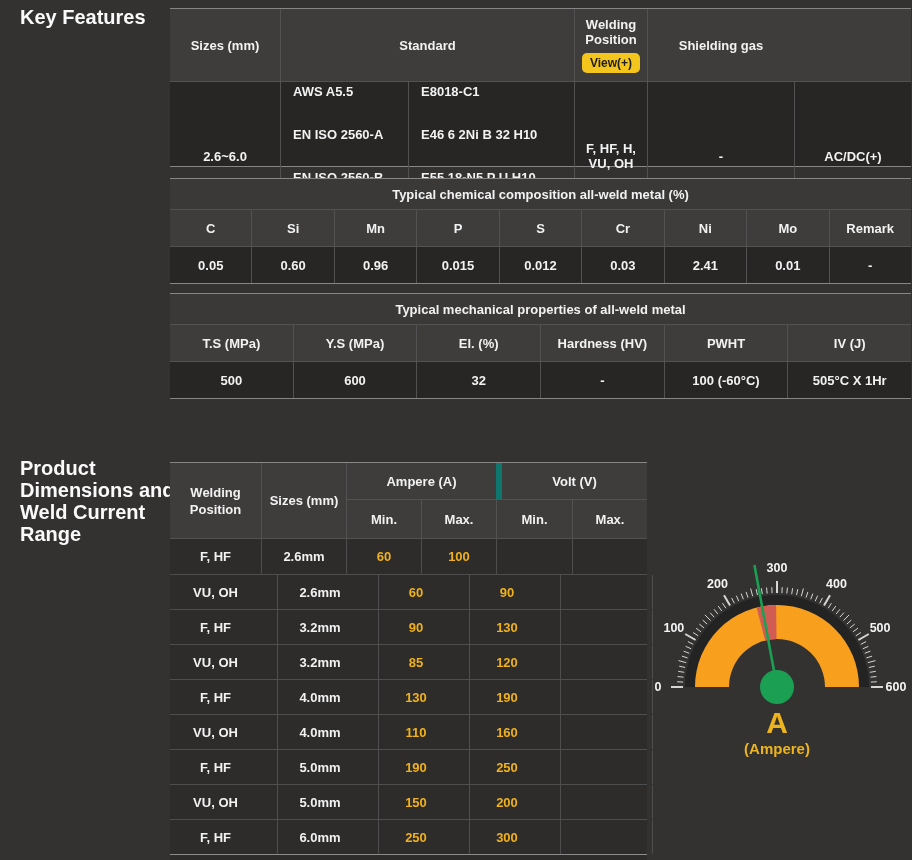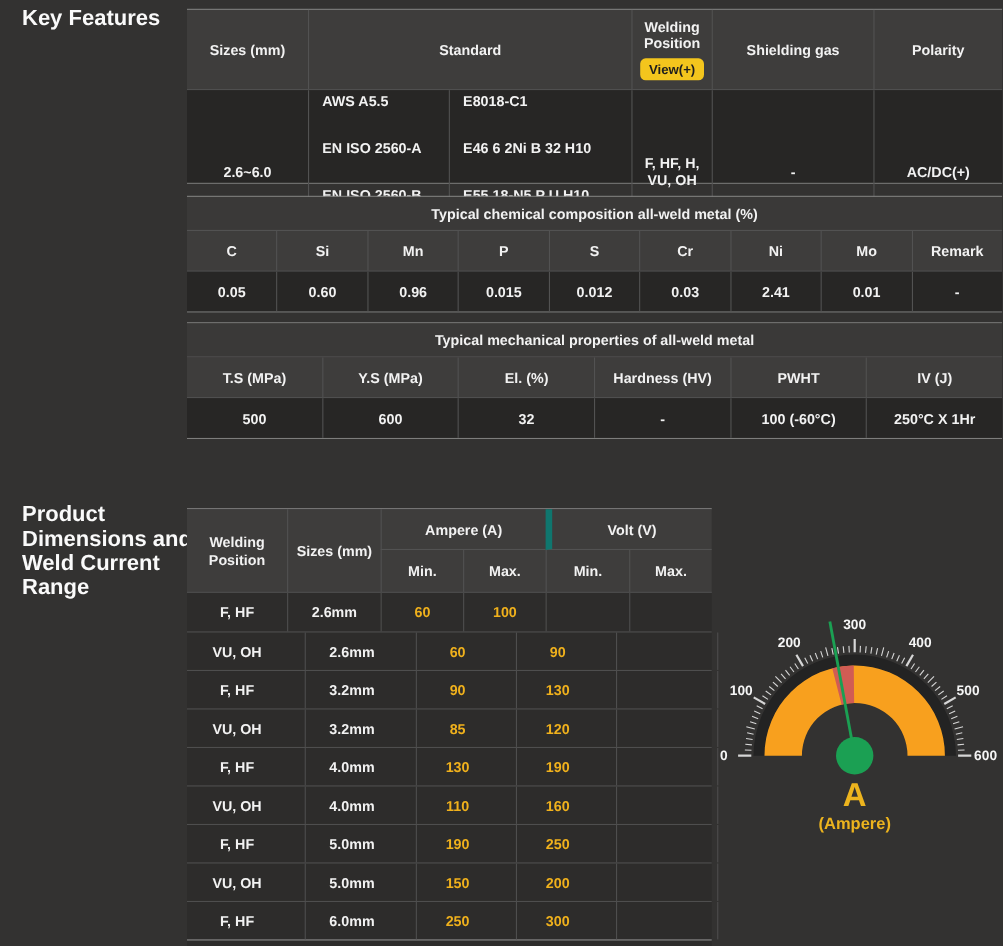--- a/index.html
+++ b/index.html
@@ -73,21 +73,20 @@
 
   <div class="tbl spec">
     <div class="spec-head">
       <div>Sizes (mm)</div>
       <div>Standard</div>
       <div>
         <span>Welding Position</span>
         <span class="badge">View(+)</span>
       </div>
       <div>Shielding gas</div>
-      <div>Polarity</div>
     </div>
     <div class="spec-body">
       <div>2.6~6.0</div>
       <div class="list">
           <div>AWS A5.5</div>
           <div>EN ISO 2560-A</div>
           <div>EN ISO 2560-B</div>
           <div>JIS Z 3211</div>
         </div>
       <div class="list">
@@ -137,21 +136,21 @@
         <div>Hardness (HV)</div>
         <div>PWHT</div>
         <div>IV (J)</div>
       </div>
     <div class="cells body">
         <div>500</div>
         <div>600</div>
         <div>32</div>
         <div>-</div>
         <div>100 (-60°C)</div>
-        <div>250°C X 1Hr</div>
+        <div>505°C X 1Hr</div>
       </div>
   </div>
 
   <div class="cur">
     <div class="cur-head">
       <div class="ch wp">Welding Position</div>
       <div class="ch sz">Sizes (mm)</div>
       <div class="ch amp">Ampere (A)</div>
       <div class="ch volt">Volt (V)</div>
       <div class="ch sub" style="grid-column:3">Min.</div>

